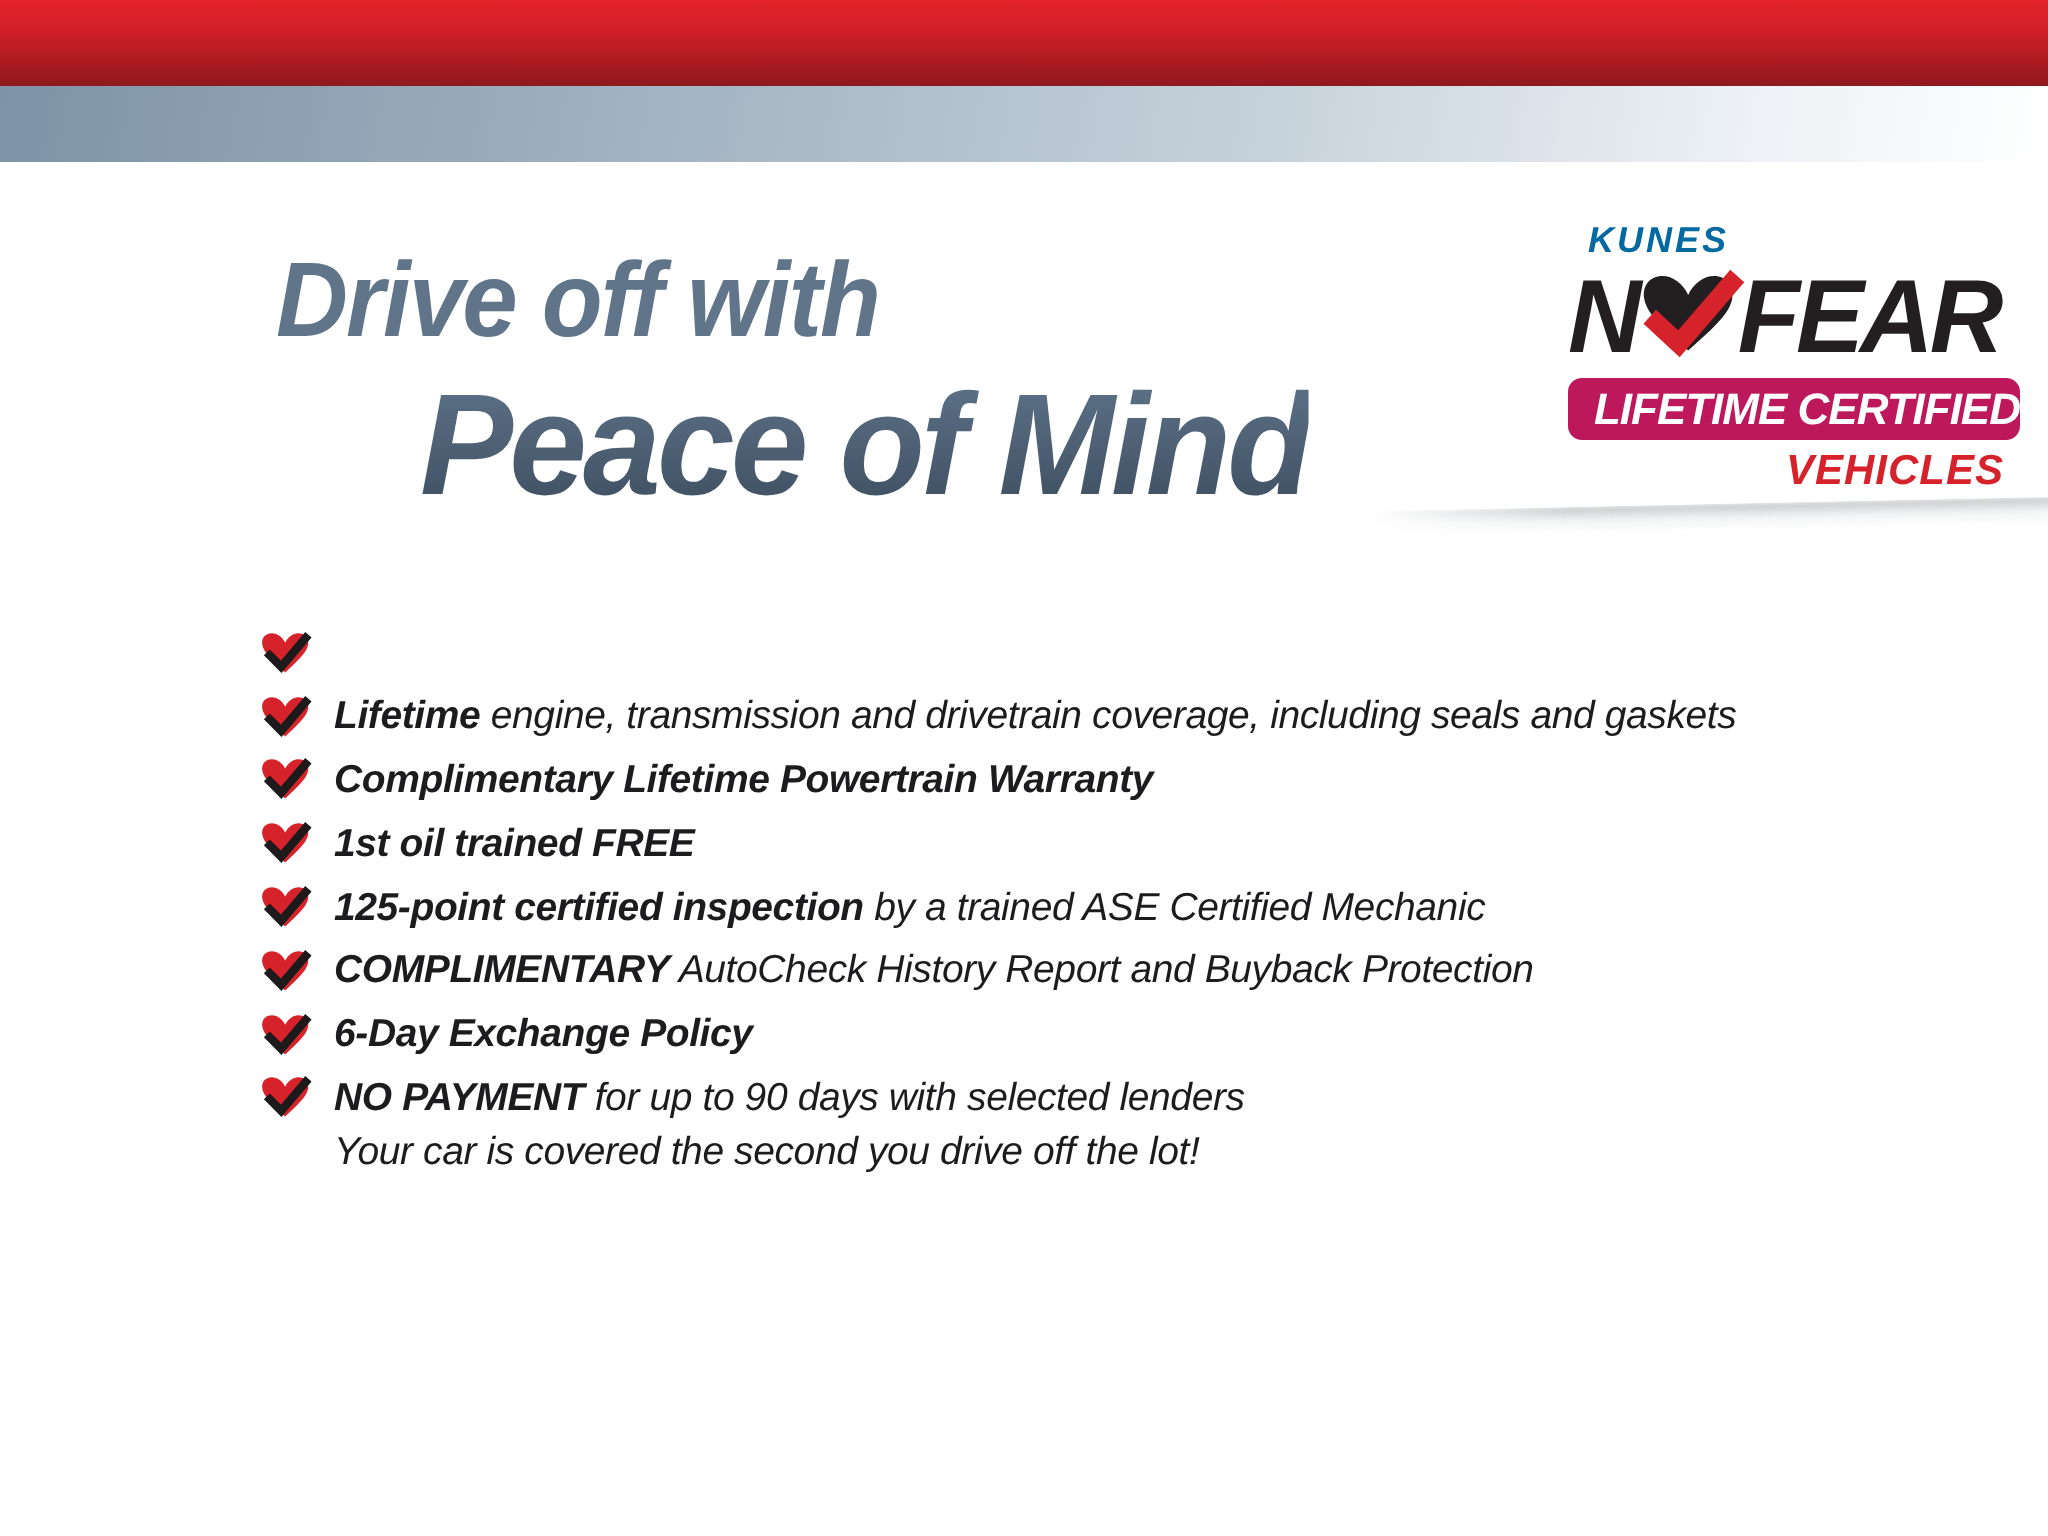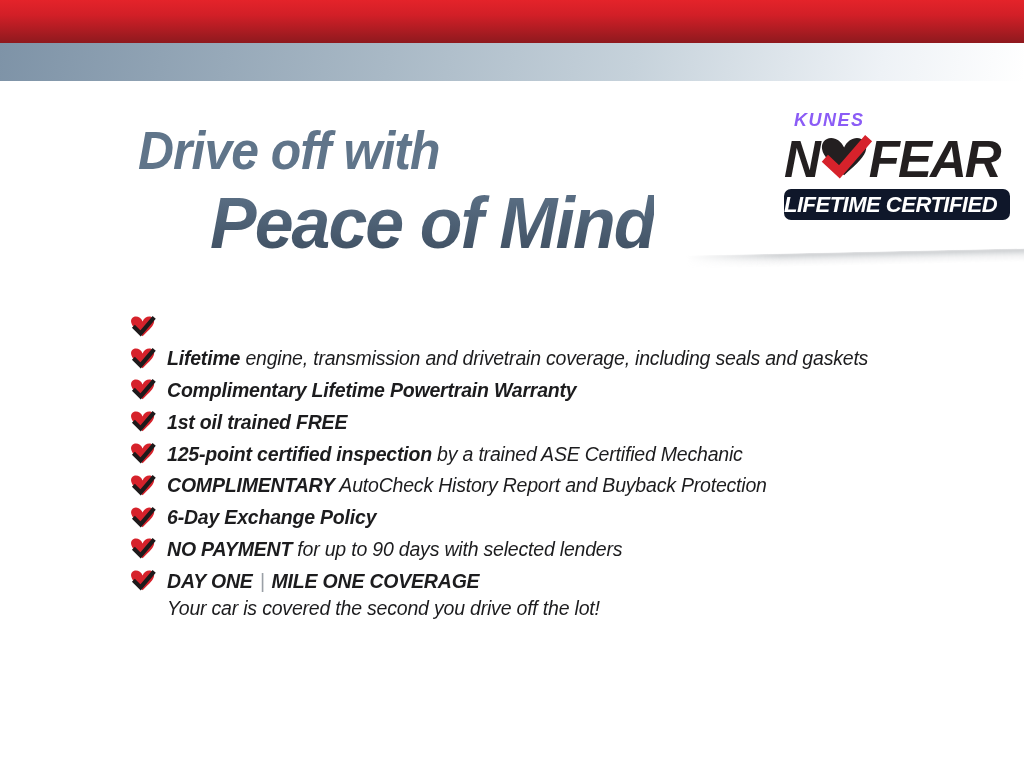--- a/index.html
+++ b/index.html
@@ -27,27 +27,27 @@
     font-style:italic;font-weight:700;color:#60758a;letter-spacing:-1px;
     transform:scaleX(.94);transform-origin:left top;white-space:nowrap;}
   .headline2{position:absolute;left:210px;top:186px;font-size:72px;line-height:1.05;
     font-style:italic;font-weight:700;letter-spacing:-2px;
     background:linear-gradient(to bottom,#5e7389 0%,#3c4c5e 100%);
     -webkit-background-clip:text;background-clip:text;color:transparent;
     transform:scaleX(.97);transform-origin:left top;white-space:nowrap;}
   
   .logo{position:absolute;left:784px;top:110px;width:226px;}
   .logo-brand{margin-left:10px;font-size:18px;font-style:italic;font-weight:700;
-    color:#8b5cf6;letter-spacing:1.5px;}
+    color:#0369a1;letter-spacing:1.5px;}
   .logo-word{display:flex;align-items:center;height:56px;color:#231f20;
     font-style:italic;font-weight:700;font-size:52px;letter-spacing:-2px;
     transform:scaleX(.98);transform-origin:left center;}
   .logo-word .glyph{width:56px;height:46px;margin:0 -3px 4px -2px;flex:none;}
-  .logo-banner{margin-top:2px;background:#0f172a;border-radius:7px;height:31px;
-    line-height:31px;text-align:left;color:#fff;font-style:italic;font-weight:700;
+  .logo-banner{margin-top:2px;background:#be185d;border-radius:7px;height:31px;
+    line-height:31px;text-align:right;color:#fff;font-style:italic;font-weight:700;
     font-size:22px;letter-spacing:-0.5px;}
   .logo-vehicles{margin-top:4px;text-align:right;padding-right:8px;color:#d6222b;
     font-style:italic;font-weight:700;font-size:21px;letter-spacing:.5px;}
   
   .benefits{position:absolute;left:129px;top:311px;width:830px;color:#1c1c1e;}
   .row{display:flex;align-items:center;height:31.8px;white-space:nowrap;}
   .row .icon{width:28px;height:24px;margin-right:10px;flex:none;}
   .row .txt{font-size:19.5px;font-style:italic;font-weight:400;letter-spacing:-0.2px;}
   .row .txt b{font-weight:700;}
   .row .sep{color:#9aa0a6;font-weight:400;padding:0 7px;}
@@ -69,20 +69,21 @@
     <div class="logo-brand">KUNES</div>
     <div class="logo-word">
       <span>N</span>
       <svg class="glyph" viewBox="0 0 40 34">
         <path d="M19.5 10 C17.6 5.8 13.6 3 9.8 3 C5 3 2.1 6.7 2.9 11.3 C3.8 16.6 9 21.4 19.5 30.5 C30 21.4 35.2 16.6 36.1 11.3 C36.9 6.7 34 3 29.2 3 C25.4 3 21.4 5.8 19.5 10 Z" fill="#231f20"></path>
         <polyline points="5,18 16,28 38,3" fill="none" stroke="#d6222b" stroke-width="7"></polyline>
       </svg>
       <span>FEAR</span>
     </div>
     <div class="logo-banner">LIFETIME CERTIFIED</div>
+    <div class="logo-vehicles">VEHICLES</div>
   </div>
 
   <div class="benefits">
       <div class="row">
         <svg class="icon" viewBox="0 0 34 30">
           <path d="M16.5 8 C15 4.5 11.5 2 8.2 2 C4 2 1.5 5.2 2.2 9.2 C3 13.8 7.5 18 16.5 26.5 C25.5 18 30 13.8 30.8 9.2 C31.5 5.2 29 2 24.8 2 C21.5 2 18 4.5 16.5 8 Z" fill="#d6222b"></path>
           <polyline points="5,14 14,23 31,3" fill="none" stroke="#1d1a1b" stroke-width="5.2"></polyline>
         </svg>
       </div>
       <div class="row">
@@ -127,25 +128,18 @@
         </svg>
         <span class="txt"><b>6-Day Exchange Policy</b><span></span></span>
       </div>
       <div class="row">
         <svg class="icon" viewBox="0 0 34 30">
           <path d="M16.5 8 C15 4.5 11.5 2 8.2 2 C4 2 1.5 5.2 2.2 9.2 C3 13.8 7.5 18 16.5 26.5 C25.5 18 30 13.8 30.8 9.2 C31.5 5.2 29 2 24.8 2 C21.5 2 18 4.5 16.5 8 Z" fill="#d6222b"></path>
           <polyline points="5,14 14,23 31,3" fill="none" stroke="#1d1a1b" stroke-width="5.2"></polyline>
         </svg>
         <span class="txt"><b>NO PAYMENT</b><span> for up to 90 days with selected lenders</span></span>
       </div>
-      <div class="row">
-        <svg class="icon" viewBox="0 0 34 30">
-          <path d="M16.5 8 C15 4.5 11.5 2 8.2 2 C4 2 1.5 5.2 2.2 9.2 C3 13.8 7.5 18 16.5 26.5 C25.5 18 30 13.8 30.8 9.2 C31.5 5.2 29 2 24.8 2 C21.5 2 18 4.5 16.5 8 Z" fill="#d6222b"></path>
-          <polyline points="5,14 14,23 31,3" fill="none" stroke="#1d1a1b" stroke-width="5.2"></polyline>
-        </svg>
-        <span class="txt"><b>DAY ONE</b><span class="sep">|</span><b>MILE ONE COVERAGE</b><span></span></span>
-      </div>
       <div class="subline">Your car is covered the second you drive off the lot!</div>
     </div>
 
   <div class="bottom-gray"></div>
   <div class="bottom-red"></div>
 </div>
 
 </body></html>

